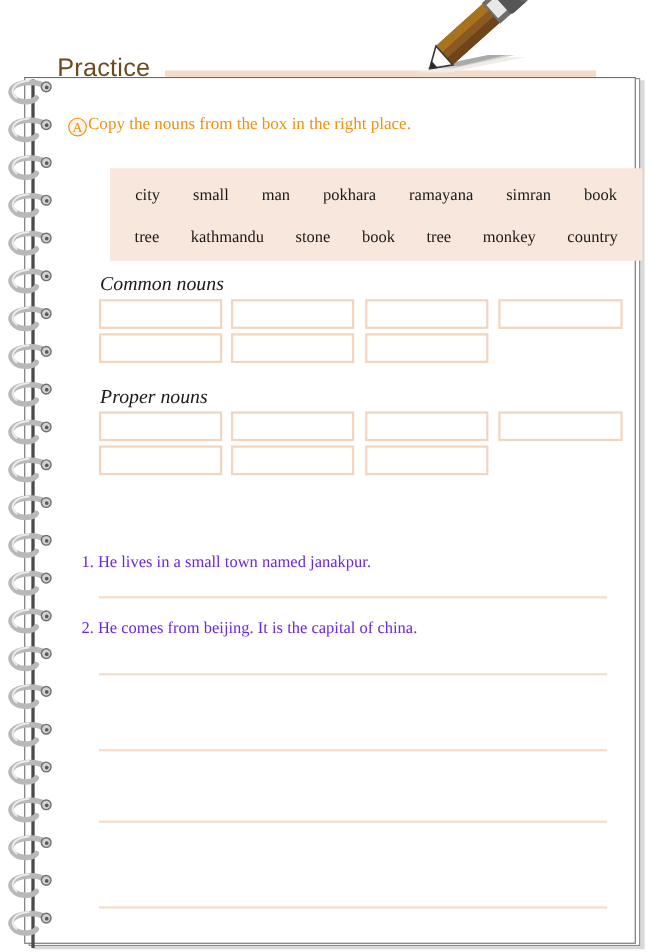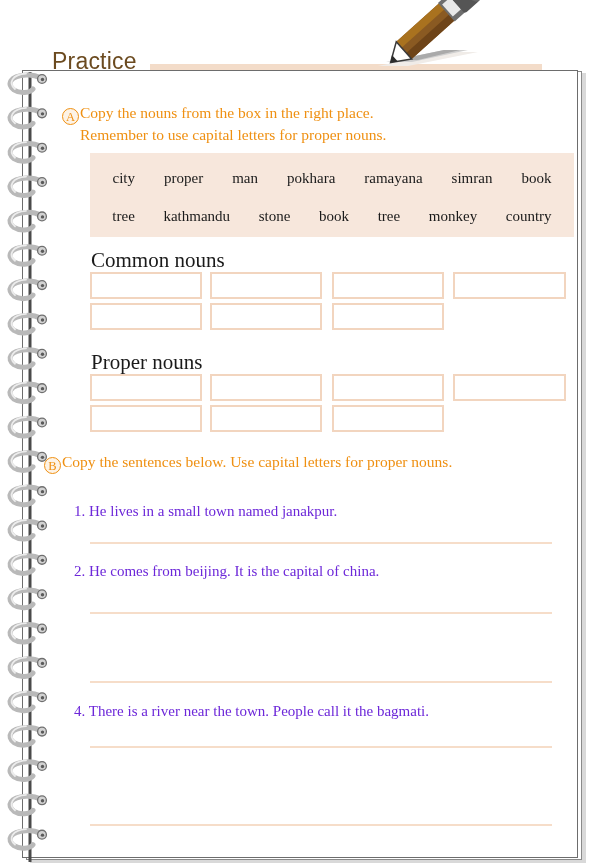--- a/index.html
+++ b/index.html
@@ -100,41 +100,42 @@
     vertical-align: -3px;
     box-sizing: border-box;
     background: #fdf3e6;
     margin-right: 1px;
   }
   .ex-text { white-space: nowrap; }
 
   
   #word-bank {
     position: absolute;
-    left: 90px; top: 153px;
+    left: 100px; top: 153px;
     width: 484px; height: 84px;
     background: #f7e7dc;
   }
   .bank-row {
     position: absolute;
     left: 0; width: 484px;
     height: 30px;
     display: flex;
     align-items: center;
     justify-content: space-around;
     font-size: 15px;
     color: #1a1a1a;
     padding: 0 8px;
     box-sizing: border-box;
   }
 
   .section-label {
     position: absolute;
-    font-size: 21px;
+    font-size: 18px;
     color: #1a1a1a;
+    font-style: italic;
   }
 
   .ans-row {
     position: absolute;
     left: 90px;
     height: 27px;
   }
   .ans-box {
     position: absolute;
     height: 27px;
@@ -331,27 +332,27 @@
       <path d="M 26 757.1521739130435 C 12 758.1521739130435, 8 766.6521739130435, 15 772.6521739130435" fill="none" stroke="#ececec" stroke-width="1.8" stroke-linecap="round"></path>
       <circle cx="42" cy="762.6521739130435" r="4.4" fill="#d2d2d2" stroke="#6f6f6f" stroke-width="1.3"></circle>
       <circle cx="42.5" cy="763.1521739130435" r="1.7" fill="#5a5a5a"></circle>
     </g>
   </svg>
 
 <div id="content">
 
   <div class="ex-heading" id="ex-a" style="left:62px; top:103px;">
     <span class="ex-marker">A</span><span class="ex-text">Copy the nouns from the box in the right place.</span><br>
-    <span style="display:inline-block;width:18px;"></span><span class="ex-text">Remember to use capital letters for proper nouns.</span>
+    <span style="display:inline-block;width:18px;"></span>
   </div>
 
   <div id="word-bank">
     <div class="bank-row" style="top:10px;">
       <span>city</span>
-      <span>proper</span>
+      <span>small</span>
       <span>man</span>
       <span>pokhara</span>
       <span>ramayana</span>
       <span>simran</span>
       <span>book</span>
     </div>
     <div class="bank-row" style="top:48px;">
       <span>tree</span>
       <span>kathmandu</span>
       <span>stone</span>
@@ -381,39 +382,32 @@
     <div class="ans-box" style="left:120px; width:112px;"></div>
     <div class="ans-box" style="left:242px; width:112px;"></div>
     <div class="ans-box" style="left:363px; width:113px;"></div>
   </div>
   <div class="ans-row" style="top:405px;">
     <div class="ans-box" style="left:0px;   width:112px;"></div>
     <div class="ans-box" style="left:120px; width:112px;"></div>
     <div class="ans-box" style="left:242px; width:112px;"></div>
   </div>
 
-  <div class="ex-heading" id="ex-b" style="left:44px; top:452px;">
-    <span class="ex-marker">B</span><span class="ex-text">Copy the sentences below. Use capital letters for proper nouns.</span>
-  </div>
 
   <div class="sentence" style="top:503px;">
     <span>1.</span>
     <span>He lives in a small town named janakpur.</span>
   </div>
   <div class="write-line" style="top:542px;"></div>
 
   <div class="sentence" style="top:563px;text-align:right;">
     <span>2.</span>
     <span>He comes from beijing. It is the capital of china.</span>
   </div>
   <div class="write-line" style="top:612px;"></div>
 
   <div class="write-line" style="top:681px;"></div>
 
-  <div class="sentence" style="top:703px;">
-    <span>4.</span>
-    <span>There is a river near the town. People call it the bagmati.</span>
-  </div>
   <div class="write-line" style="top:746px;"></div>
 
   <div class="write-line" style="top:824px;"></div>
 
 </div>
 
 </body></html>

